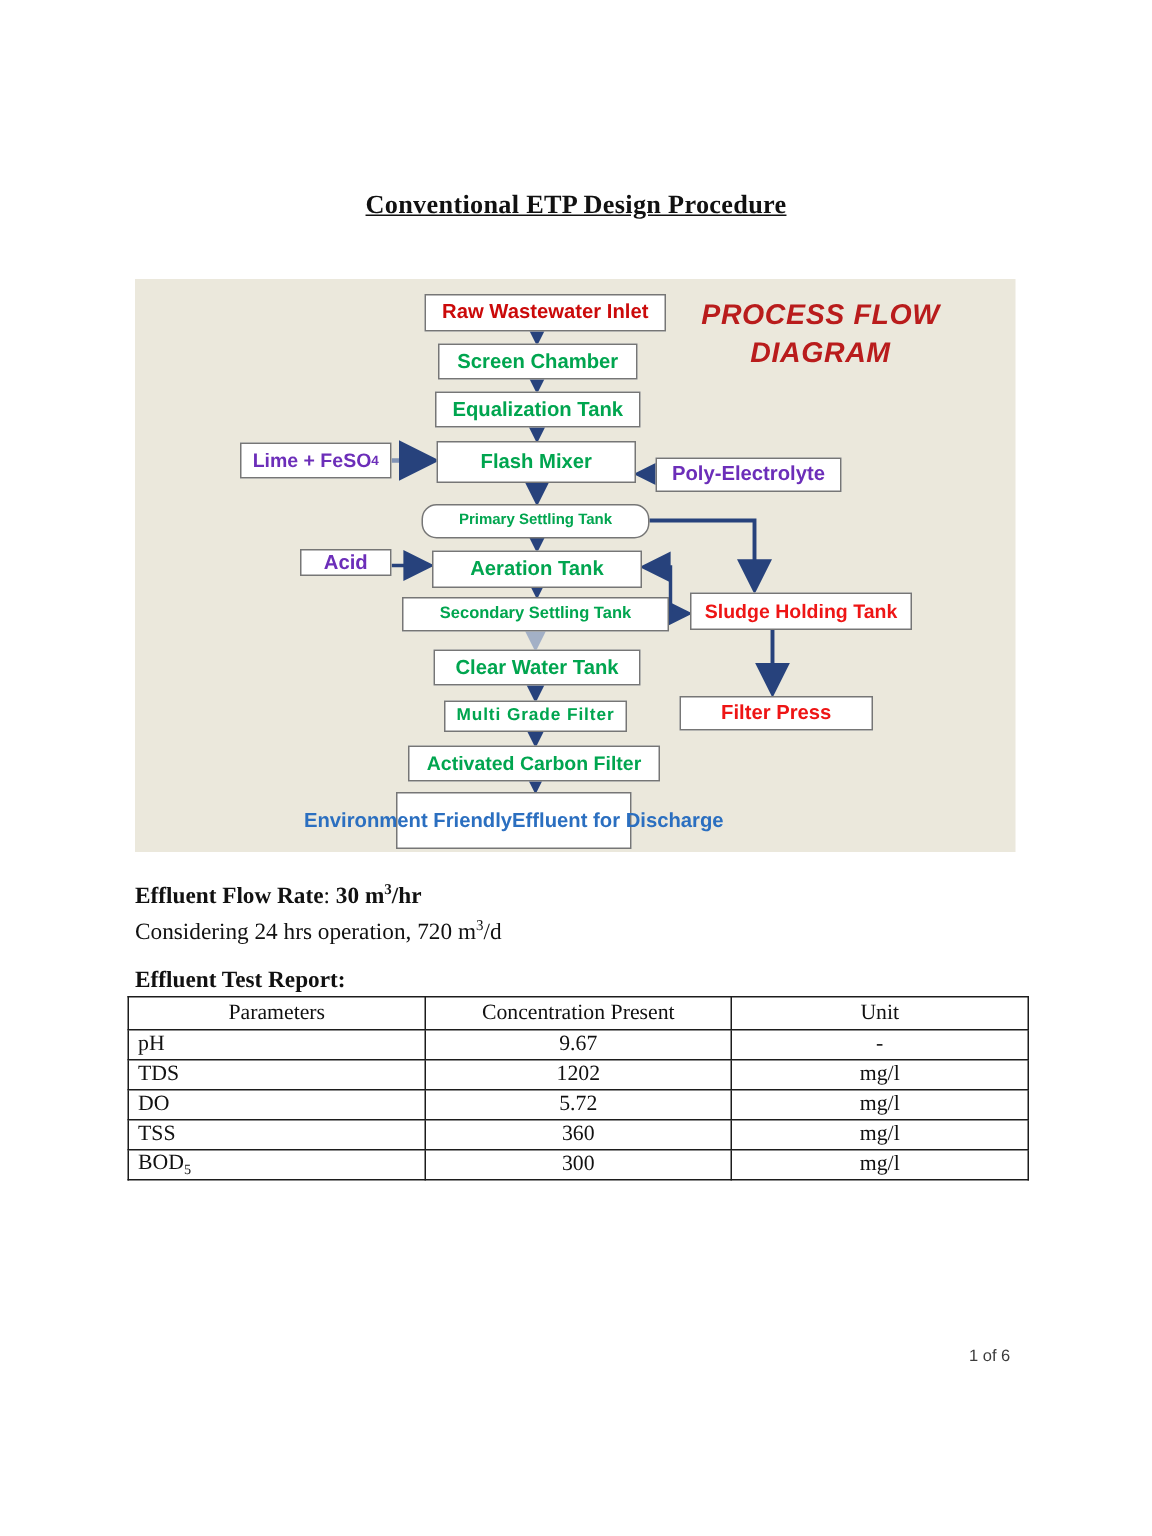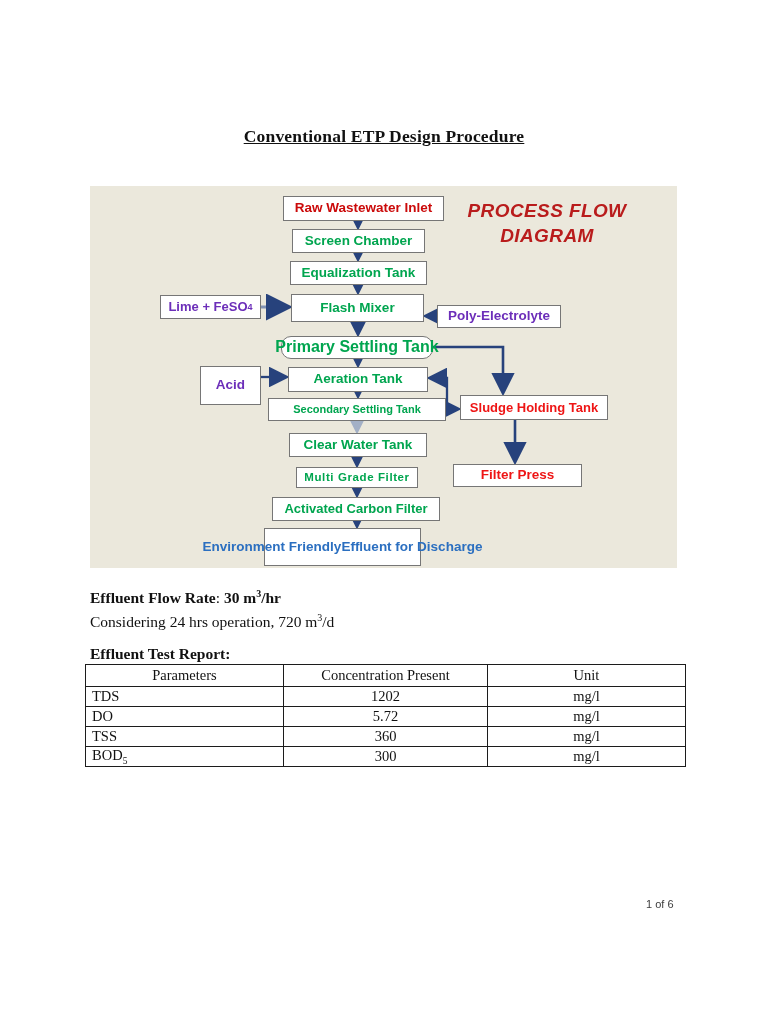--- a/index.html
+++ b/index.html
@@ -23,22 +23,22 @@
   .purple{color:#6c2eb9;}
   .blue{color:#2b6fc0;}
   .node sub{font-size:9px;line-height:0;}
 
   .n-raw       {left:193px;top:10px; width:161px;height:25px;}
   .n-screen    {left:202px;top:43px; width:133px;height:24px;}
   .n-equal     {left:200px;top:75px; width:137px;height:24px;}
   .n-flash     {left:201px;top:108px;width:133px;height:28px;}
   .n-lime      {left:70px; top:109px;width:101px;height:24px;font-size:13px;}
   .n-poly      {left:347px;top:119px;width:124px;height:23px;}
-  .n-primary   {left:191px;top:150px;width:152px;height:23px;font-size:16px;border-radius:10px;}
-  .n-acid      {left:110px;top:180px;width:61px; height:39px;}
+  .n-primary   {left:191px;top:150px;width:152px;height:23px;font-size:10px;border-radius:10px;}
+  .n-acid      {left:110px;top:180px;width:61px; height:18px;}
   .n-aeration  {left:198px;top:181px;width:140px;height:25px;}
   .n-secondary {left:178px;top:212px;width:178px;height:23px;font-size:11px;}
   .n-sludge    {left:370px;top:209px;width:148px;height:25px;font-size:13px;}
   .n-clear     {left:199px;top:247px;width:138px;height:24px;}
   .n-multi     {left:206px;top:281px;width:122px;height:21px;font-size:11.5px;letter-spacing:.6px;}
   .n-filter    {left:363px;top:278px;width:129px;height:23px;}
   .n-activated {left:182px;top:311px;width:168px;height:24px;font-size:13px;}
   .n-env       {left:174px;top:342px;width:157px;height:38px;font-size:13.5px;
                 justify-content:center;}
   .panel-heading{position:absolute;left:348px;top:12px;width:218px;text-align:center;
@@ -149,20 +149,25 @@
   <table class="report-table">
     <thead>
       <tr>
         <th class="col-a">Parameters</th>
         <th class="col-b">Concentration Present</th>
         <th class="col-c">Unit</th>
       </tr>
     </thead>
     <tbody>
       <tr>
+        <td class="l">pH</td>
+        <td class="c">9.67</td>
+        <td class="c">-</td>
+      </tr>
+      <tr>
         <td class="l">TDS</td>
         <td class="c">1202</td>
         <td class="c">mg/l</td>
       </tr>
       <tr>
         <td class="l">DO</td>
         <td class="c">5.72</td>
         <td class="c">mg/l</td>
       </tr>
       <tr>

